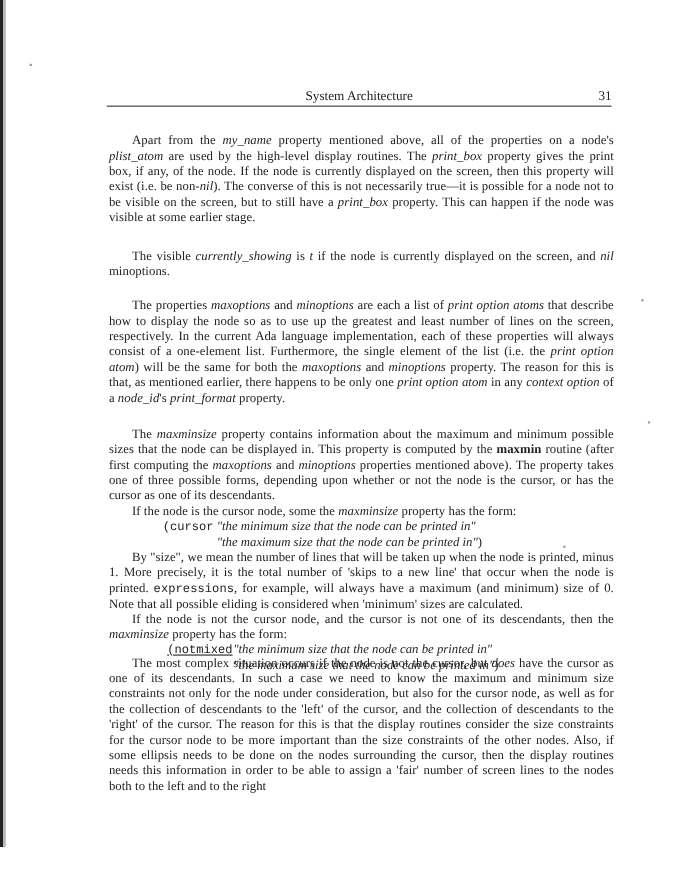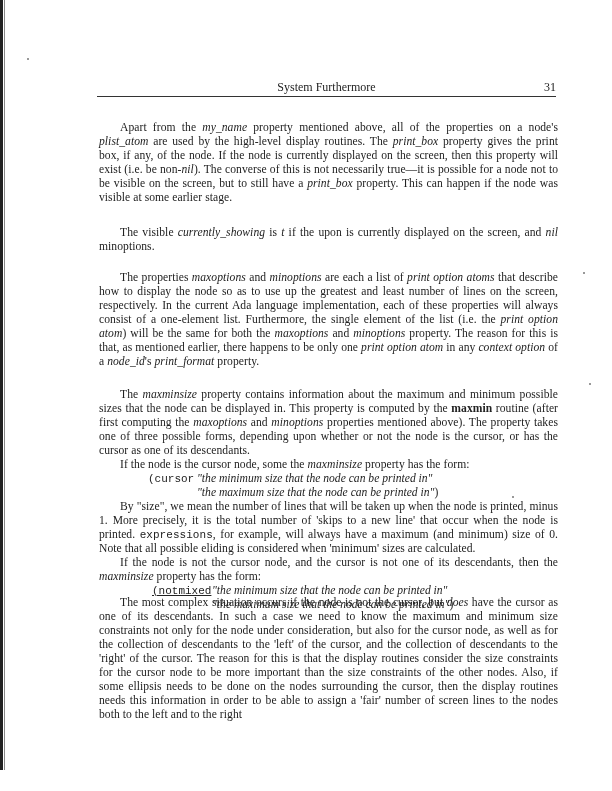--- a/index.html
+++ b/index.html
@@ -21,31 +21,31 @@
   .code i { font-style: italic; }
   .dot { position: absolute; width: 2px; height: 2px; background: #999; }
 </style>
 </head>
 <body>
 
 <div class="edge"></div>
 <div class="edge2"></div>
 
 <div class="header">
-  <span class="title">System Furthermore</span>
+  <span class="title">System Architecture</span>
   <span class="num">31</span>
 </div>
 <div class="rule"></div>
 
 <div class="para" style="top:121px;">
   <span class="ind"></span><span>Apart from the </span><i>my_name</i><span> property mentioned above, all of the properties on a node's </span><i>plist_atom</i><span> are used by the high-level display routines. The </span><i>print_box</i><span> property gives the print box, if any, of the node. If the node is currently displayed on the screen, then this property will exist (i.e. be non-</span><i>nil</i><span>). The converse of this is not necessarily true—it is possible for a node not to be visible on the screen, but to still have a </span><i>print_box</i><span> property. This can happen if the node was visible at some earlier stage.</span>
 </div>
 
 <div class="para" style="top:226px;">
-  <span class="ind"></span><span>The visible </span><i>currently_showing</i><span> is </span><i>t</i><span> if the upon is currently displayed on the screen, and </span><i>nil</i><span> minoptions.</span>
+  <span class="ind"></span><span>The visible </span><i>currently_showing</i><span> is </span><i>t</i><span> if the node is currently displayed on the screen, and </span><i>nil</i><span> minoptions.</span>
 </div>
 
 <div class="para" style="top:271px;">
   <span class="ind"></span><span>The properties </span><i>maxoptions</i><span> and </span><i>minoptions</i><span> are each a list of </span><i>print option atoms</i><span> that describe how to display the node so as to use up the greatest and least number of lines on the screen, respectively. In the current Ada language implementation, each of these properties will always consist of a one-element list. Furthermore, the single element of the list (i.e. the </span><i>print option atom</i><span>) will be the same for both the </span><i>maxoptions</i><span> and </span><i>minoptions</i><span> property. The reason for this is that, as mentioned earlier, there happens to be only one </span><i>print option atom</i><span> in any </span><i>context option</i><span> of a </span><i>node_id</i><span>'s </span><i>print_format</i><span> property.</span>
 </div>
 
 <div class="para" style="top:388px;">
   <span class="ind"></span><span>The </span><i>maxminsize</i><span> property contains information about the maximum and minimum possible sizes that the node can be displayed in. This property is computed by the </span><b>maxmin</b><span> routine (after first computing the </span><i>maxoptions</i><span> and </span><i>minoptions</i><span> properties mentioned above). The property takes one of three possible forms, depending upon whether or not the node is the cursor, or has the cursor as one of its descendants.</span>
 </div>
 

